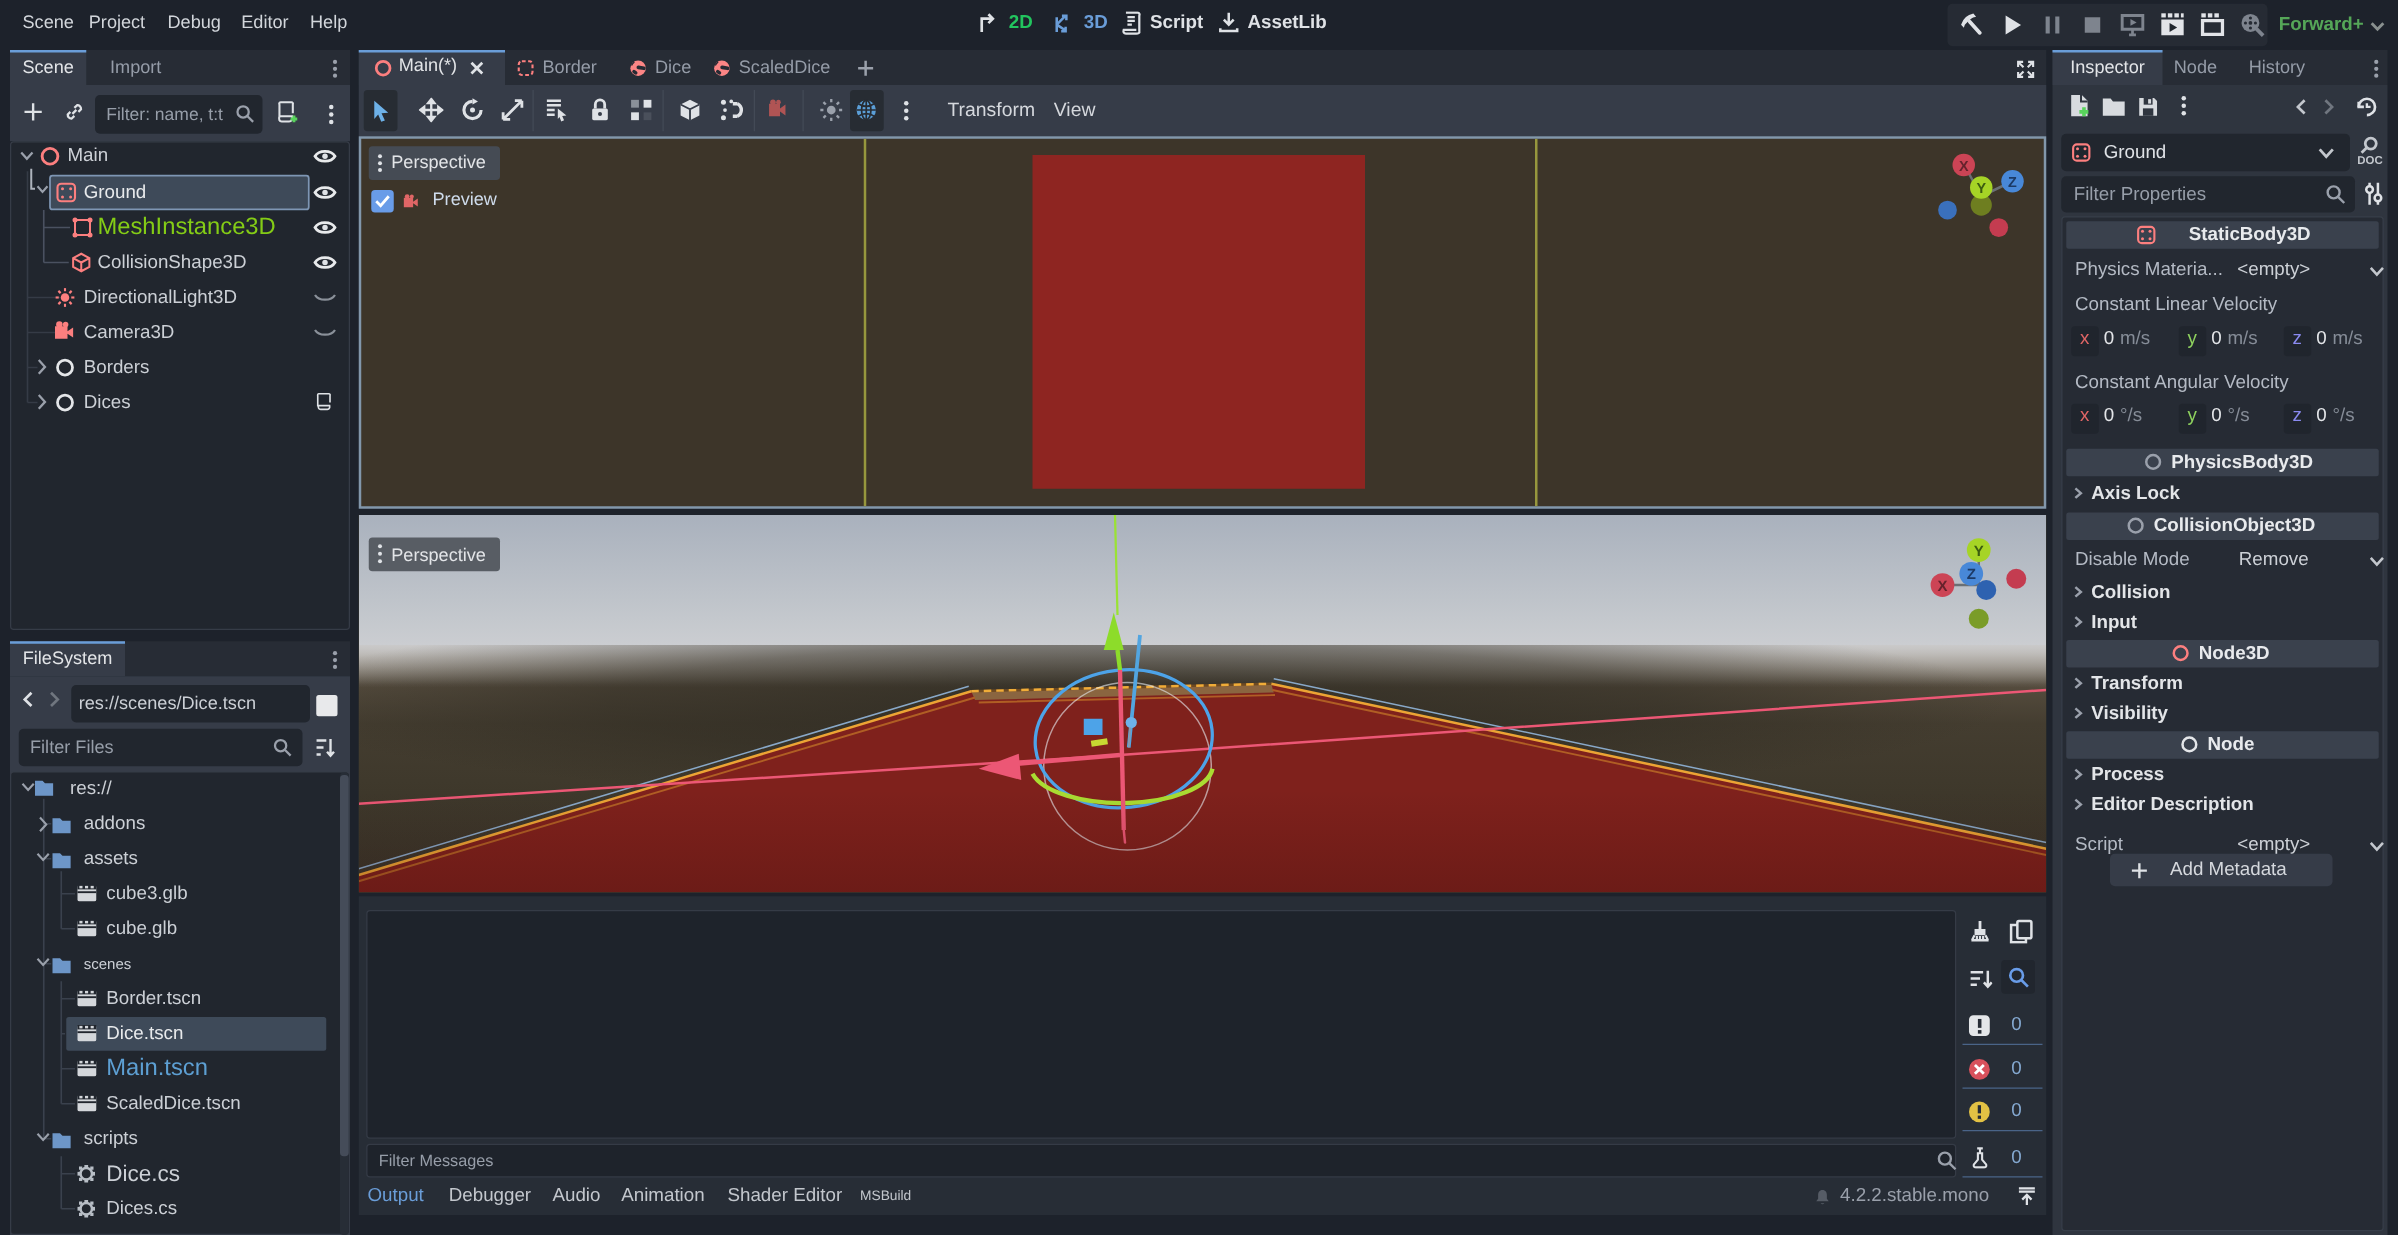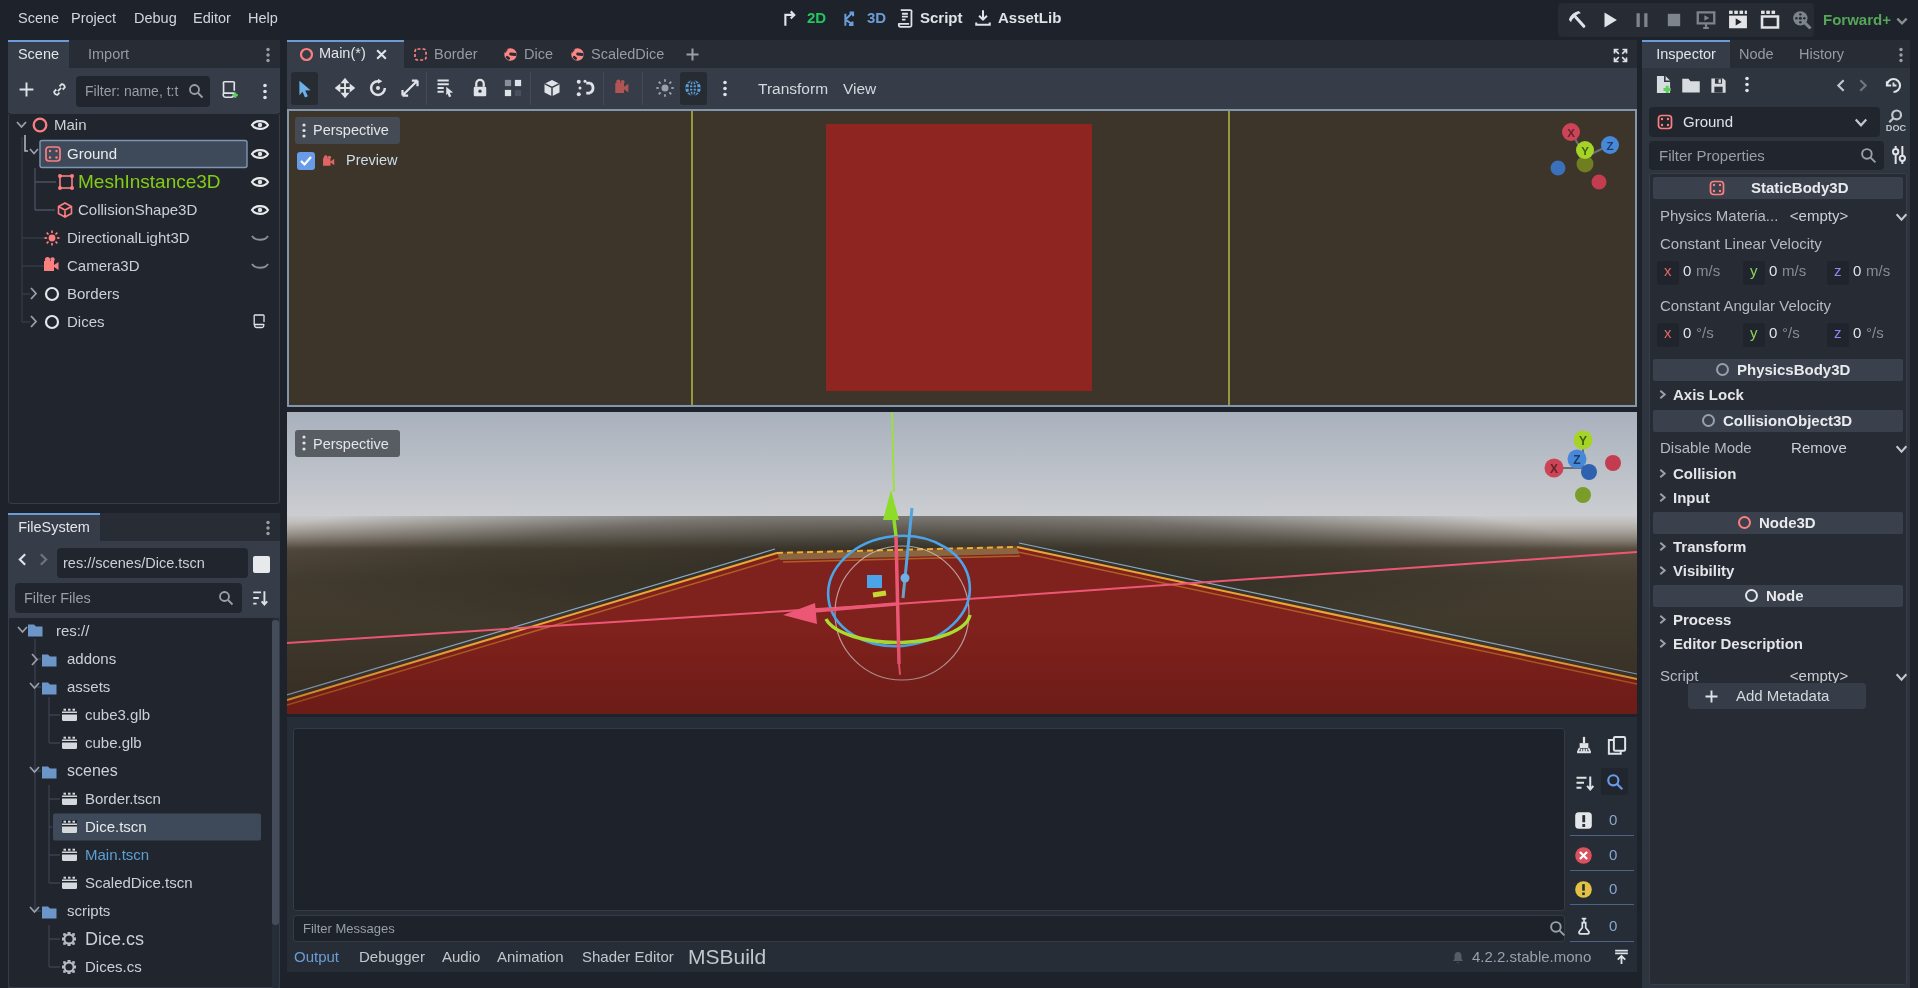--- a/index.html
+++ b/index.html
@@ -281,24 +281,24 @@
             <rect x="10.2" y="10.2" width="2.6" height="2.6"></rect>
           </g>
         <use href="#csico" x="0" y="28"></use>
       </g>
     </svg>
     <div class="abs" style="left:48px; top:0px; width:180px; height:28px; line-height:28px; font-size:15px; color:#ccd0d6;">res://</div>
     <div class="abs" style="left:59px; top:28px; width:180px; height:28px; line-height:28px; font-size:15px; color:#ccd0d6;">addons</div>
     <div class="abs" style="left:59px; top:56px; width:180px; height:28px; line-height:28px; font-size:15px; color:#ccd0d6;">assets</div>
     <div class="abs" style="left:77px; top:84px; width:180px; height:28px; line-height:28px; font-size:15px; color:#ccd0d6;">cube3.glb</div>
     <div class="abs" style="left:77px; top:112px; width:180px; height:28px; line-height:28px; font-size:15px; color:#ccd0d6;">cube.glb</div>
-    <div class="abs" style="left:59px; top:140px; width:180px; height:28px; line-height:28px; font-size:16px; color:#ccd0d6;">scenes</div>
+    <div class="abs" style="left:59px; top:140px; width:180px; height:28px; line-height:28px; font-size:12px; color:#ccd0d6;">scenes</div>
     <div class="abs" style="left:77px; top:168px; width:180px; height:28px; line-height:28px; font-size:15px; color:#ccd0d6;">Border.tscn</div>
     <div class="abs" style="left:77px; top:196px; width:180px; height:28px; line-height:28px; font-size:15px; color:#e8eaec;">Dice.tscn</div>
-    <div class="abs" style="left:77px; top:224px; width:180px; height:28px; line-height:28px; font-size:15px; color:#5d9fd3;">Main.tscn</div>
+    <div class="abs" style="left:77px; top:224px; width:180px; height:28px; line-height:28px; font-size:19px; color:#5d9fd3;">Main.tscn</div>
     <div class="abs" style="left:77px; top:252px; width:180px; height:28px; line-height:28px; font-size:15px; color:#ccd0d6;">ScaledDice.tscn</div>
     <div class="abs" style="left:59px; top:280px; width:180px; height:28px; line-height:28px; font-size:15px; color:#ccd0d6;">scripts</div>
     <div class="abs" style="left:77px; top:308px; width:180px; height:28px; line-height:28px; font-size:18px; color:#ccd0d6;">Dice.cs</div>
     <div class="abs" style="left:77px; top:336px; width:180px; height:28px; line-height:28px; font-size:15px; color:#ccd0d6;">Dices.cs</div>
   </div>
   <div class="abs" style="left:264px; top:578px; width:7px; height:370px; background:#272d36; border-radius:3px;"></div>
   <div class="abs" style="left:264px; top:580px; width:7px; height:305px; background:#454c59; border-radius:3px;"></div>
 </div>
 <div id="center" class="abs" style="left:287px; top:40px; width:1350px; height:948px;">
 
@@ -602,21 +602,21 @@
   <svg class="abs" style="left:1262px; top:880px;" width="17" height="17" viewBox="0 0 16 16">
       <circle cx="6.5" cy="6.5" r="4.5" stroke="#9aa0ab" stroke-width="1.8" fill="none"></circle>
       <path d="M10 10 L14.5 14.5" stroke="#9aa0ab" stroke-width="1.8"></path>
     </svg>
 
   <div class="abs" style="left:7px; top:902px; height:30px; line-height:30px; font-size:15px; color:#6a9dd8;">Output</div>
   <div class="abs" style="left:72px; top:902px; height:30px; line-height:30px; font-size:15px; color:#c3c7cd;">Debugger</div>
   <div class="abs" style="left:155px; top:902px; height:30px; line-height:30px; font-size:15px; color:#c3c7cd;">Audio</div>
   <div class="abs" style="left:210px; top:902px; height:30px; line-height:30px; font-size:15px; color:#c3c7cd;">Animation</div>
   <div class="abs" style="left:295px; top:902px; height:30px; line-height:30px; font-size:15px; color:#c3c7cd;">Shader Editor</div>
-  <div class="abs" style="left:401px; top:902px; height:30px; line-height:30px; font-size:21px; color:#c3c7cd;">MSBuild</div>
+  <div class="abs" style="left:401px; top:902px; height:30px; line-height:30px; font-size:11px; color:#c3c7cd;">MSBuild</div>
   <svg class="abs" style="left:1163px; top:910px;" width="16" height="16" viewBox="0 0 16 16">
       <path d="M8 2 C5.5 2 4.5 4 4.5 6 L4.5 9 L3 11 L13 11 L11.5 9 L11.5 6 C11.5 4 10.5 2 8 2 Z M6.5 12.5 A1.8 1.8 0 0 0 9.5 12.5" fill="#565c66"></path>
     </svg>
   <div class="abs" style="left:1185px; top:902px; height:30px; line-height:30px; font-size:15px; color:#9aa0ab;">4.2.2.stable.mono</div>
   <svg class="abs" style="left:1326px; top:908px;" width="17" height="17" viewBox="0 0 16 16">
       <path d="M2 2.5 L14 2.5 M2 5 L14 5 M8 8 L8 15 M4.5 11 L8 7.5 L11.5 11" stroke="#dfe2e6" stroke-width="1.7" fill="none"></path>
     </svg>
 </div>
 <div id="rightdock" class="abs" style="left:1642px; top:40px; width:268px; height:948px;">
   <div class="abs" style="left:0; top:0; width:268px; height:28px; background:#272c35;"></div>

